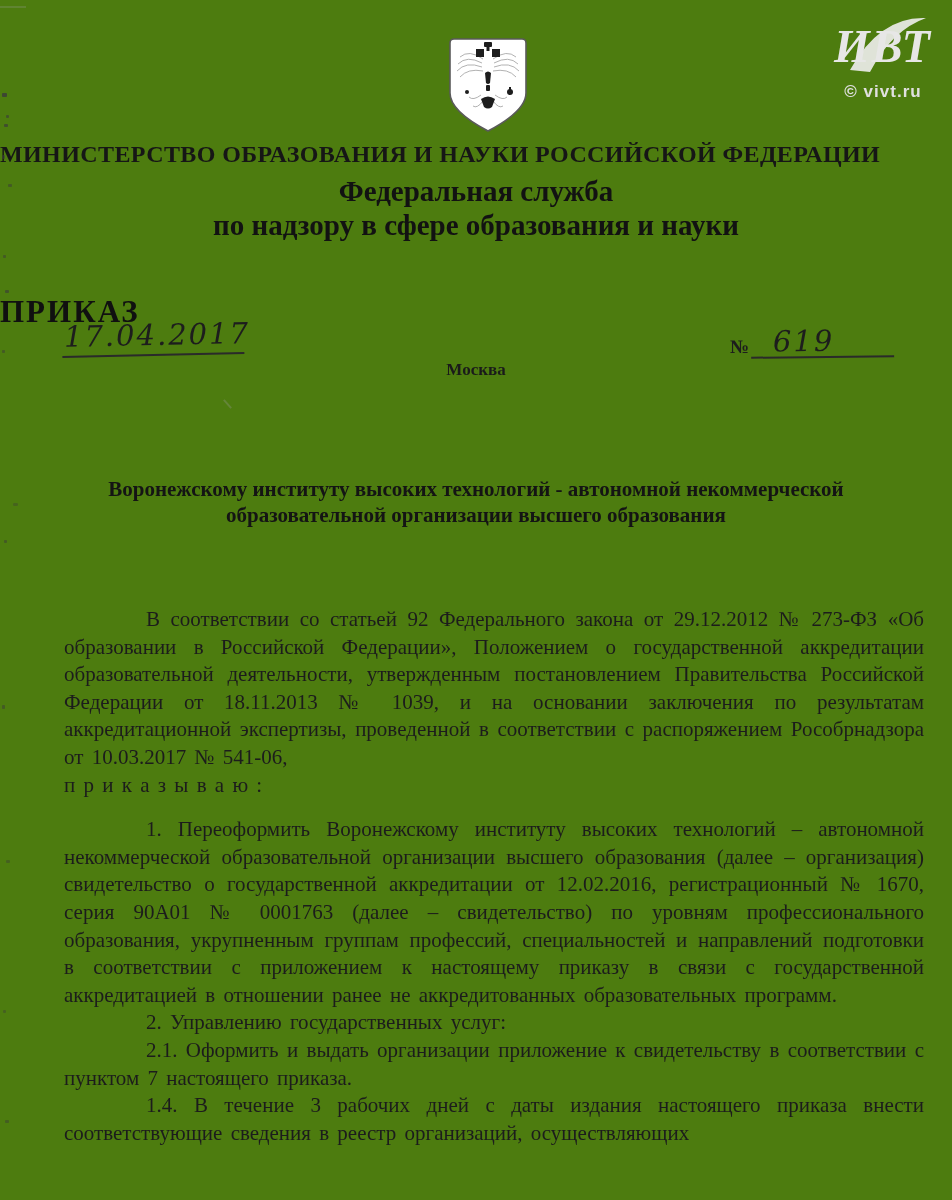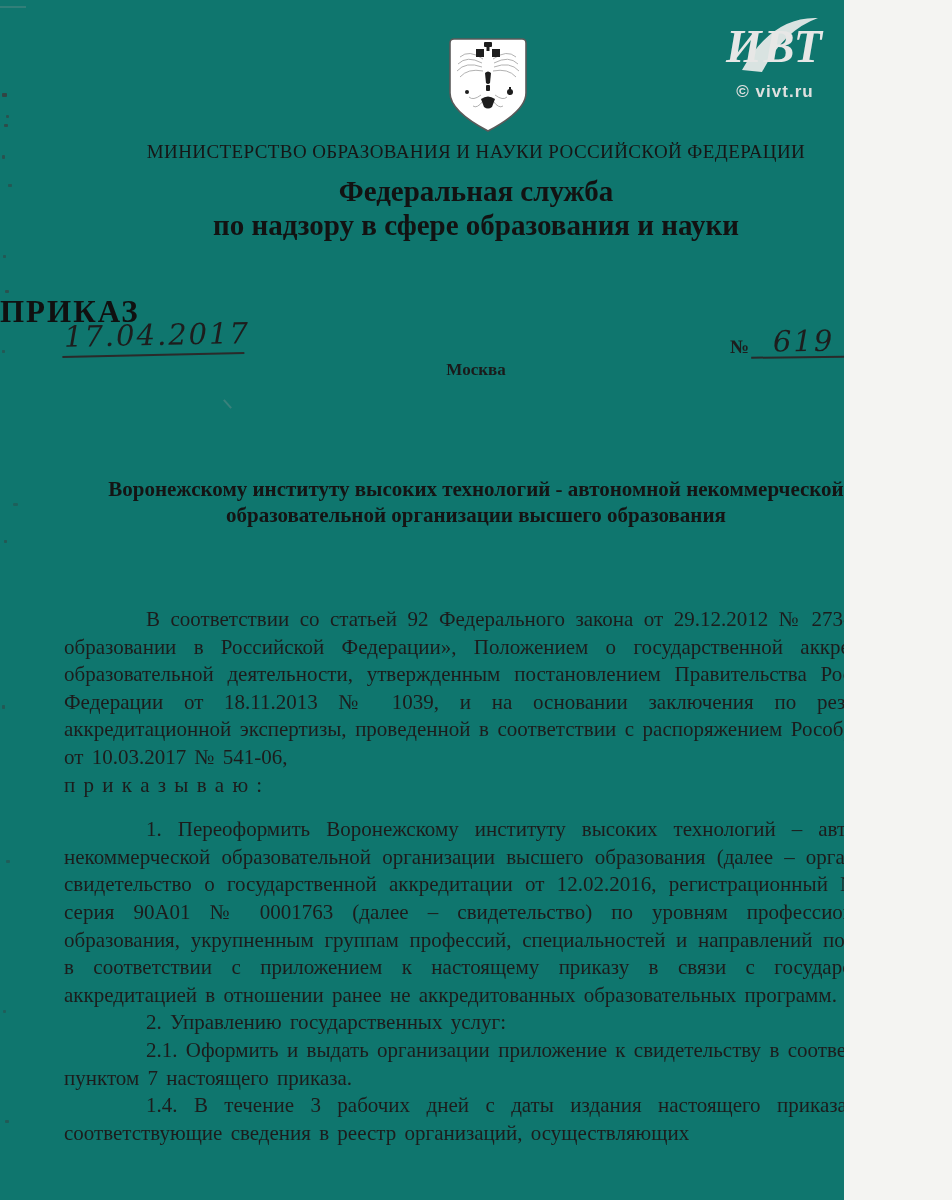--- a/index.html
+++ b/index.html
@@ -4,22 +4,22 @@
 <style>
   * { box-sizing: border-box; }
   html, body { margin: 0; padding: 0; }
   body {
     width: 952px; height: 1200px;
     background: #f4f4f2;
     font-family: "Liberation Serif", "DejaVu Serif", serif;
   }
   .page {
     position: relative;
-    width: 844px; height: 1200px;
-    background: #0f766e;
+    width: 952px; height: 1200px;
+    background: #4d7c0f;
     color: #1b1b1b;
     overflow: hidden;
   }
 
   
   .watermark {
     position: absolute; top: 18px; right: 14px;
     width: 110px; text-align: center;
     user-select: none; pointer-events: none;
   }
@@ -36,22 +36,22 @@
     font-family: "Liberation Sans", sans-serif;
     font-size: 17px; font-weight: 600;
     color: #e0e0df; letter-spacing: 1px;
   }
 
   
   .emblem { position: absolute; left: 447px; top: 37px; width: 82px; height: 97px; }
 
   .ministry {
     position: absolute; top: 141px; left: 0; width: 952px;
-    text-align: center;
-    font-weight: normal; font-size: 19px; letter-spacing: 0.4px;
+    text-align: left;
+    font-weight: bold; font-size: 24px; letter-spacing: 0.4px;
     color: #161616;
   }
   .service {
     position: absolute; top: 174px; left: 0; width: 952px;
     text-align: center; font-weight: bold;
     font-size: 29px; line-height: 34px;
     color: #121212;
   }
   .doc-type {
     position: absolute; top: 294px; left: 0; width: 952px;

